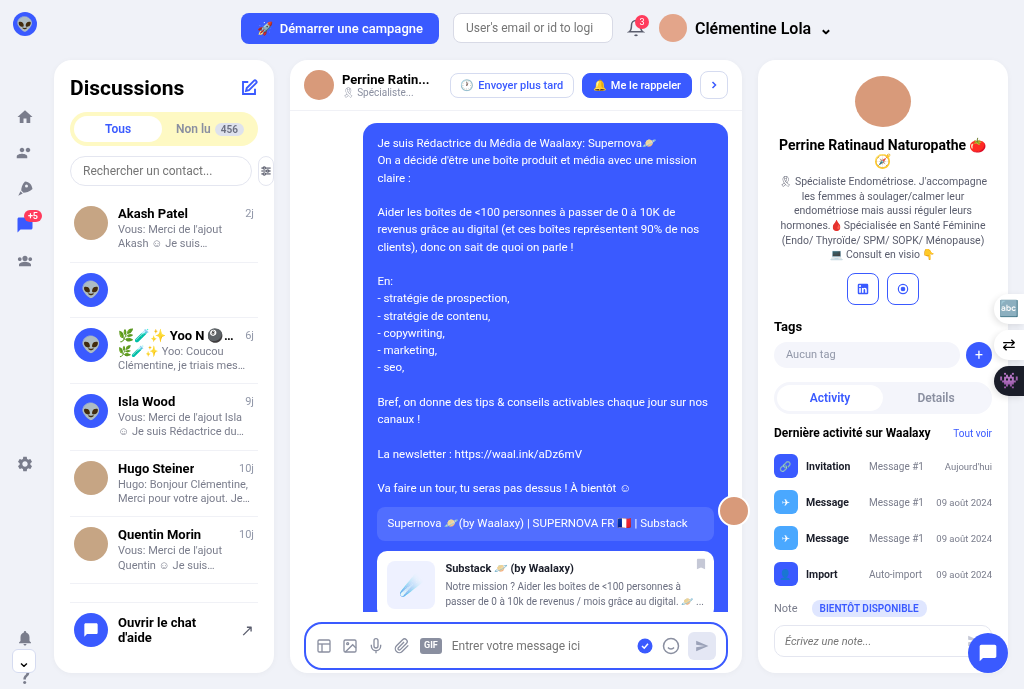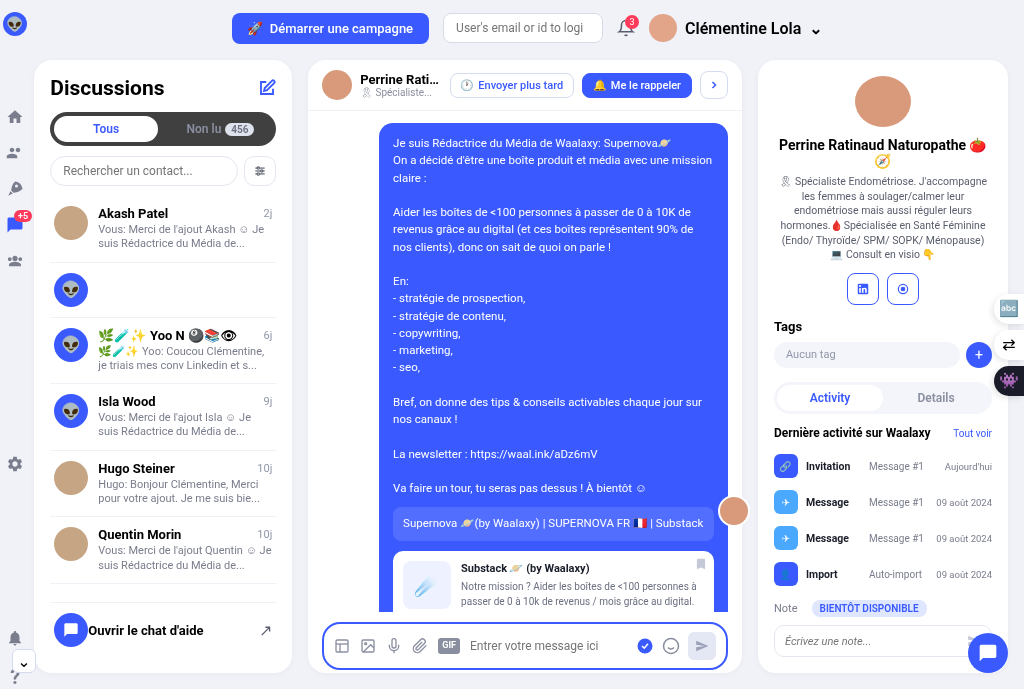--- a/index.html
+++ b/index.html
@@ -12,42 +12,42 @@
 .main-area { flex: 1; display: flex; flex-direction: column; }
 .topbar { height: 56px; display: flex; align-items: center; justify-content: center; gap: 14px; padding: 0 20px; }
 .btn-primary { background: #3a5aff; color: #fff; border: none; padding: 8px 16px; border-radius: 8px; font-size: 13px; font-weight: 500; cursor: pointer; display: flex; align-items: center; gap: 6px; }
 .search-top { border: 1px solid #d8dae6; background: #fff; border-radius: 8px; padding: 7px 12px; font-size: 12px; color: #9197a8; width: 160px; }
 .user-dropdown { display: flex; align-items: center; gap: 8px; font-weight: 600; cursor: pointer; }
 .avatar { width: 28px; height: 28px; border-radius: 50%; background: #e3a58a; }
 .bell-wrap { position: relative; }
 .bell-badge { position: absolute; top: -4px; right: -4px; background: #ff3b5c; color: #fff; font-size: 9px; width: 14px; height: 14px; border-radius: 50%; display: flex; align-items: center; justify-content: center; }
 .columns { flex: 1; display: flex; gap: 16px; padding: 4px 16px 16px 4px; overflow: hidden; }
 .panel { background: #fff; border-radius: 18px; padding: 16px; display: flex; flex-direction: column; box-shadow: 0 1px 6px rgba(0,0,0,0.04); }
-.discussions { width: 258px; }
+.discussions { width: 220px; }
 .disc-header { display: flex; align-items: center; justify-content: space-between; margin-bottom: 12px; }
 .disc-title { font-size: 21px; font-weight: 700; }
 .edit-icon { color: #3a5aff; cursor: pointer; font-size: 18px; }
-.tabs-pill { background: #404040; border-radius: 20px; padding: 4px; display: flex; gap: 11px; margin-bottom: 10px; }
+.tabs-pill { background: #fef9c3; border-radius: 20px; padding: 4px; display: flex; gap: 4px; margin-bottom: 10px; }
 .tab-pill { flex: 1; padding: 6px 10px; border-radius: 16px; text-align: center; font-size: 12px; font-weight: 600; cursor: pointer; color: #8a8fa0; display: flex; align-items: center; justify-content: center; gap: 4px; }
 .tab-pill.active { background: #fff; color: #3a5aff; }
 .badge-count { background: #dee2ed; color: #6b6f80; padding: 1px 6px; border-radius: 8px; font-size: 10px; }
 .search-row { display: flex; gap: 6px; margin-bottom: 10px; }
 .search-contact { flex: 1; border: 1px solid #e4e6f0; border-radius: 18px; padding: 7px 12px; font-size: 12px; color: #9197a8; }
 .filter-btn { width: 32px; border: 1px solid #e4e6f0; border-radius: 10px; display: flex; align-items: center; justify-content: center; cursor: pointer; }
 .conv-list { flex: 1; overflow-y: auto; }
 .conv-item { display: flex; gap: 10px; padding: 10px 4px; border-top: 1px solid #f0f1f6; cursor: pointer; }
 .conv-item:first-child { border-top: none; }
 .conv-avatar { width: 34px; height: 34px; border-radius: 50%; background: #c6a584; flex-shrink: 0; }
 .conv-avatar.alien { background: #3a5aff; display: flex; align-items: center; justify-content: center; color: #fff; font-size: 16px; }
 .conv-body { flex: 1; min-width: 0; }
 .conv-top { display: flex; justify-content: space-between; align-items: center; }
 .conv-name { font-weight: 700; font-size: 13px; white-space: nowrap; overflow: hidden; text-overflow: ellipsis; }
 .conv-time { font-size: 11px; color: #9197a8; }
 .conv-preview { font-size: 11px; color: #7a7d8c; line-height: 1.3; margin-top: 2px; display: -webkit-box; -webkit-line-clamp: 2; -webkit-box-orient: vertical; overflow: hidden; }
-.help-chat { display: flex; align-items: center; padding: 10px 4px; border-top: 1px solid #f0f1f6; cursor: pointer; }
+.help-chat { display: flex; align-items: center; gap: 10px; padding: 10px 4px; border-top: 1px solid #f0f1f6; cursor: pointer; }
 .help-icon { width: 34px; height: 34px; border-radius: 50%; background: #3a5aff; display: flex; align-items: center; justify-content: center; color: #fff; }
 .chat-panel { flex: 1; padding: 0; position: relative; }
 .chat-header { display: flex; align-items: center; gap: 8px; padding: 10px 14px; border-bottom: 1px solid #f0f1f6; }
 .chat-title-box { flex: 1; min-width: 0; }
 .chat-title { font-weight: 700; font-size: 13px; white-space: nowrap; overflow: hidden; text-overflow: ellipsis; }
 .chat-sub { font-size: 10px; color: #8a8fa0; white-space: nowrap; overflow: hidden; text-overflow: ellipsis; }
 .chat-action-btn { border: 1px solid #d5dbf0; background: #fff; color: #3a5aff; padding: 5px 10px; border-radius: 8px; font-size: 11px; font-weight: 500; cursor: pointer; display: flex; align-items: center; gap: 4px; }
 .chat-action-btn.filled { background: #3a5aff; color: #fff; border-color: #3a5aff; }
 .chat-expand { border: 1px solid #d5dbf0; border-radius: 8px; width: 28px; height: 28px; display: flex; align-items: center; justify-content: center; color: #3a5aff; cursor: pointer; }
 .chat-body { flex: 1; padding: 12px 14px; overflow-y: auto; }

